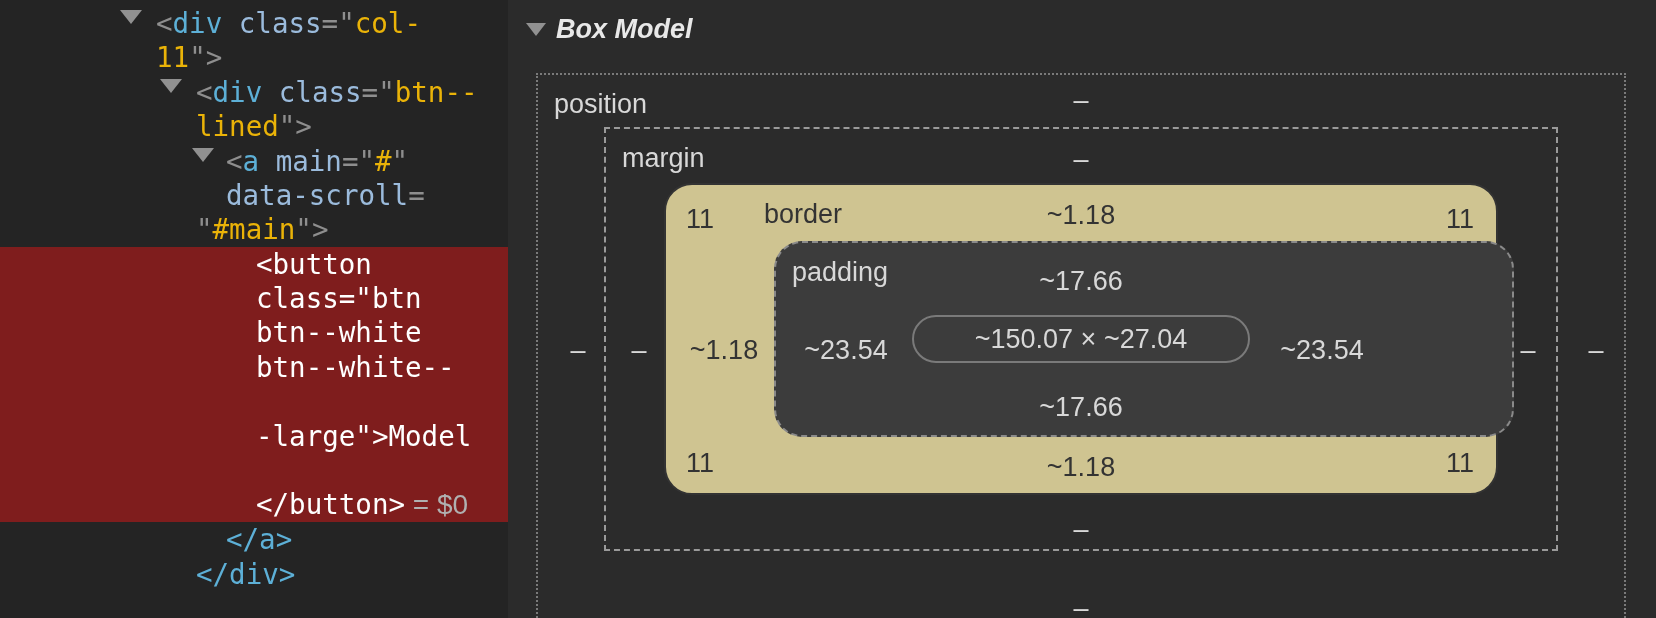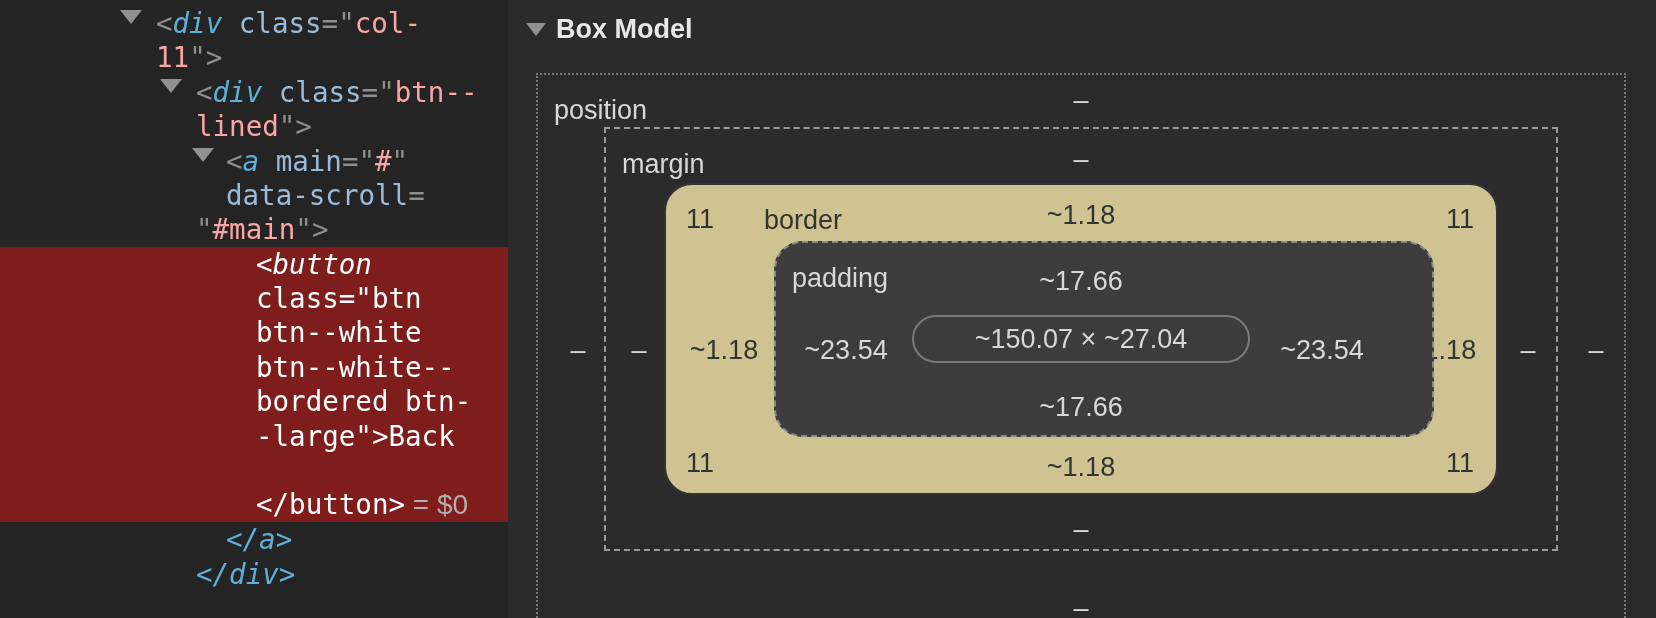--- a/index.html
+++ b/index.html
@@ -45,23 +45,23 @@
   .pad { display: inline-block; }
   .pad1 { width: 156px; }
   .pad1b{ width: 156px; }
   .pad2 { width: 196px; }
   .pad2b{ width: 196px; }
   .pad3 { width: 226px; }
   .pad3b{ width: 196px; }
   .pad4 { width: 256px; }
   .pad4b{ width: 256px; }
 
-  .tag  { color: #5db0d7; font-style: italic; }
+  .tag  { color: #5db0d7; }
   .attn { color: #9bbbdc; text-align: center; }      
-  .attv { color: #fca5a5; }      
+  .attv { color: #eab308; }      
   .pun  { color: #8e8e8e; }      
   .q    { color: #8e8e8e; }
   .txt  { color: #e8e8e8; }
 
   .selected {
     background: #7f1d1d;
   }
   .selected .tag,
   .selected .attn,
   .selected .attv,
@@ -86,20 +86,21 @@
     position: relative;
   }
   .section-header {
     display: flex;
     align-items: center;
     gap: 10px;
     font-size: 27px;
     font-weight: 700;
     color: #e8e8e8;
     margin-bottom: 18px;
+    font-style: italic;
   }
   .section-header .tri2 {
     width: 0; height: 0;
     border-left: 10px solid transparent;
     border-right: 10px solid transparent;
     border-top: 13px solid #919191;
   }
 
   .bm-stage {
     position: relative;
@@ -107,21 +108,21 @@
     width: 1110px;
     font-size: 27px;
   }
   .layer {
     position: absolute;
     border-radius: 0;
   }
   .layer .lbl {
     position: absolute;
     left: 16px;
-    top: 20px;
+    top: 14px;
     font-size: 27px;
     color: #d8d8d8;
   }
   .val {
     position: absolute;
     font-size: 27px;
     color: #d8d8d8;
     transform: translate(-50%, -50%);
     white-space: nowrap;
   }
@@ -139,21 +140,21 @@
   
   .lyr-border {
     left: 138px; top: 120px; width: 834px; height: 312px;
     background: #cfc491;
     border: 2px solid #333333;
     border-radius: 28px;
   }
   .lyr-border .lbl { color: #333333; left: 98px; }
   
   .lyr-padding {
-    left: 248px; top: 178px; width: 660px; height: 196px;
+    left: 248px; top: 178px; width: 740px; height: 196px;
     background: #3c3c3c;
     border: 2.5px dashed #8a8a8a;
     border-radius: 28px;
   }
   .lyr-padding .lbl { color: #d8d8d8; }
   
   .lyr-content {
     left: 386px; top: 252px; width: 338px; height: 48px;
     border: 2px solid #7a7a7a;
     background: #3c3c3c;
@@ -197,22 +198,22 @@
         <span class="pad pad3b"></span><span class="q">"</span><span class="attv">#main</span><span class="q">"</span><span class="pun">&gt;</span>
       </div>
     </div>
 
     <div class="node selected">
       <div class="code">
         <span class="pad pad4"></span><span class="pun">&lt;</span><span class="tag">button</span><br>
         <span class="pad pad4b"></span><span class="attn">class</span><span class="pun">=</span><span class="q">"</span><span class="attv">btn </span><br>
         <span class="pad pad4b"></span><span class="attv">btn--white </span><br>
         <span class="pad pad4b"></span><span class="attv">btn--white--</span><br>
-        <span class="pad pad4b"></span><span class="attv">bordered btn-</span><br>
-        <span class="pad pad4b"></span><span class="attv">-large</span><span class="q">"</span><span class="pun">&gt;</span><span class="txt">Back </span><br>
+        <span class="pad pad4b"></span><br>
+        <span class="pad pad4b"></span><span class="attv">-large</span><span class="q">"</span><span class="pun">&gt;</span><span class="txt">Model </span><br>
         <span class="pad pad4b"></span><br>
         <span class="pad pad4b"></span><span class="pun">&lt;/button&gt;</span><span class="eq0"> = $0</span>
       </div>
     </div>
 
     <div class="node">
       <div class="code"><span class="pad pad3"></span><span class="tag" style="color:#5db0d7">&lt;/a&gt;</span></div>
     </div>
 
     <div class="node">

